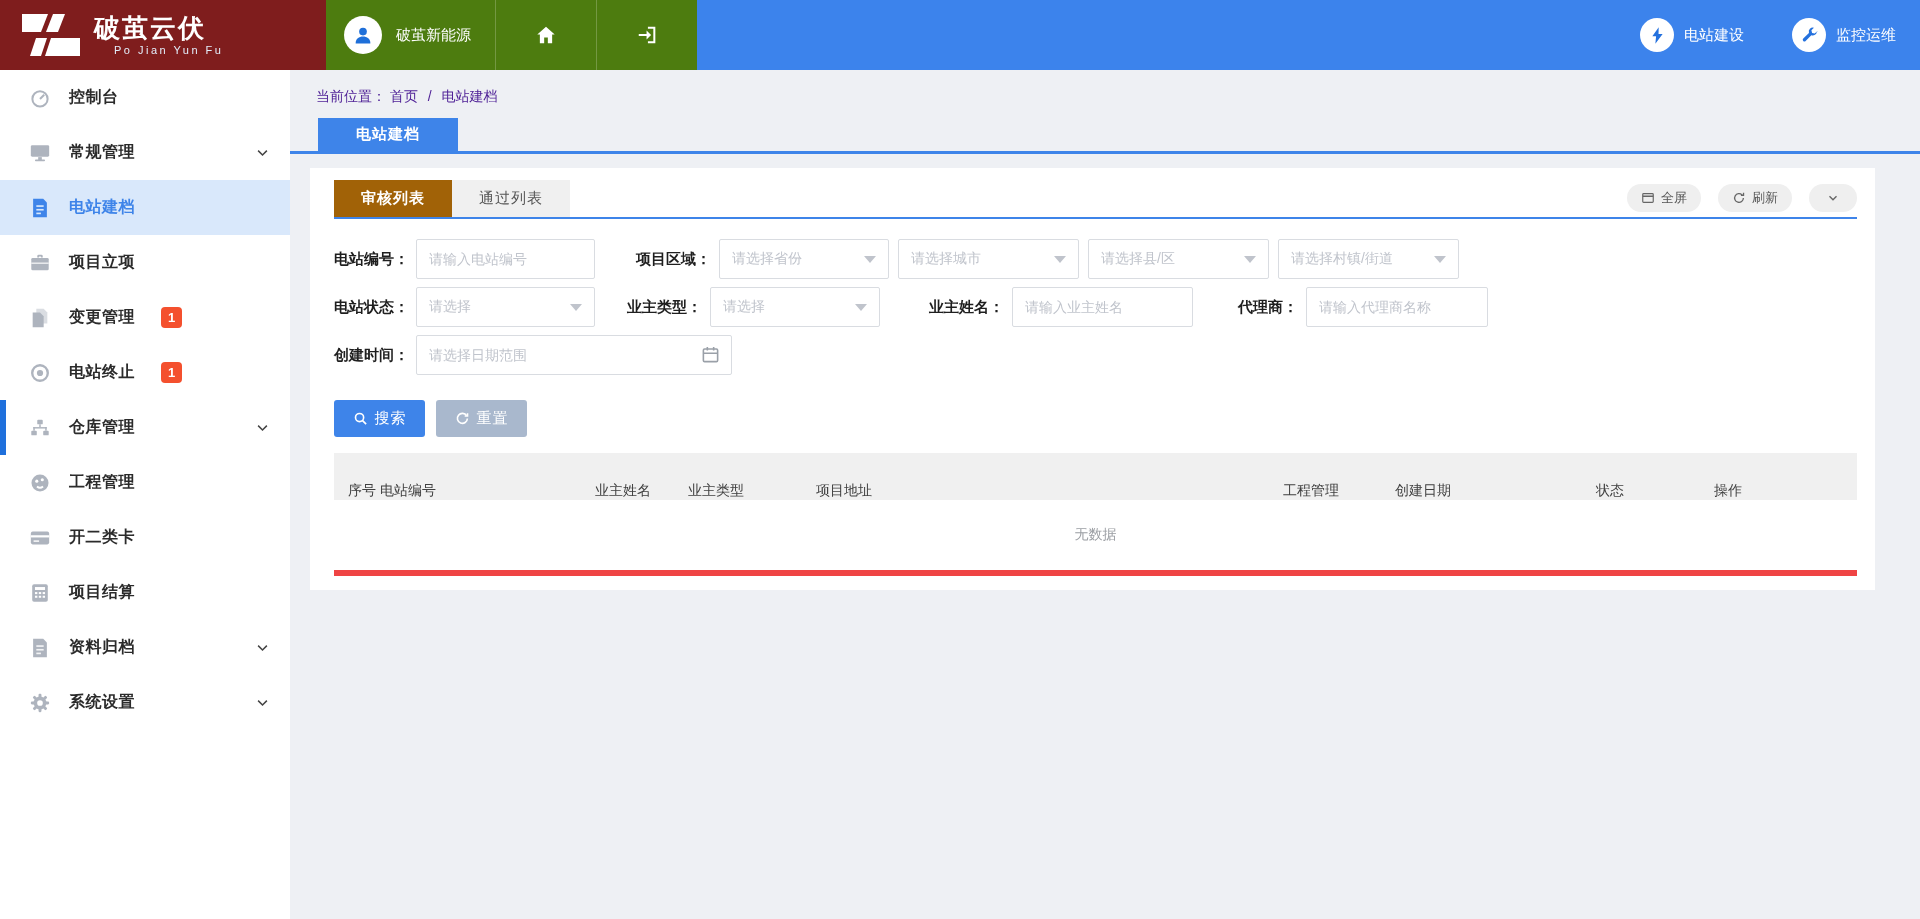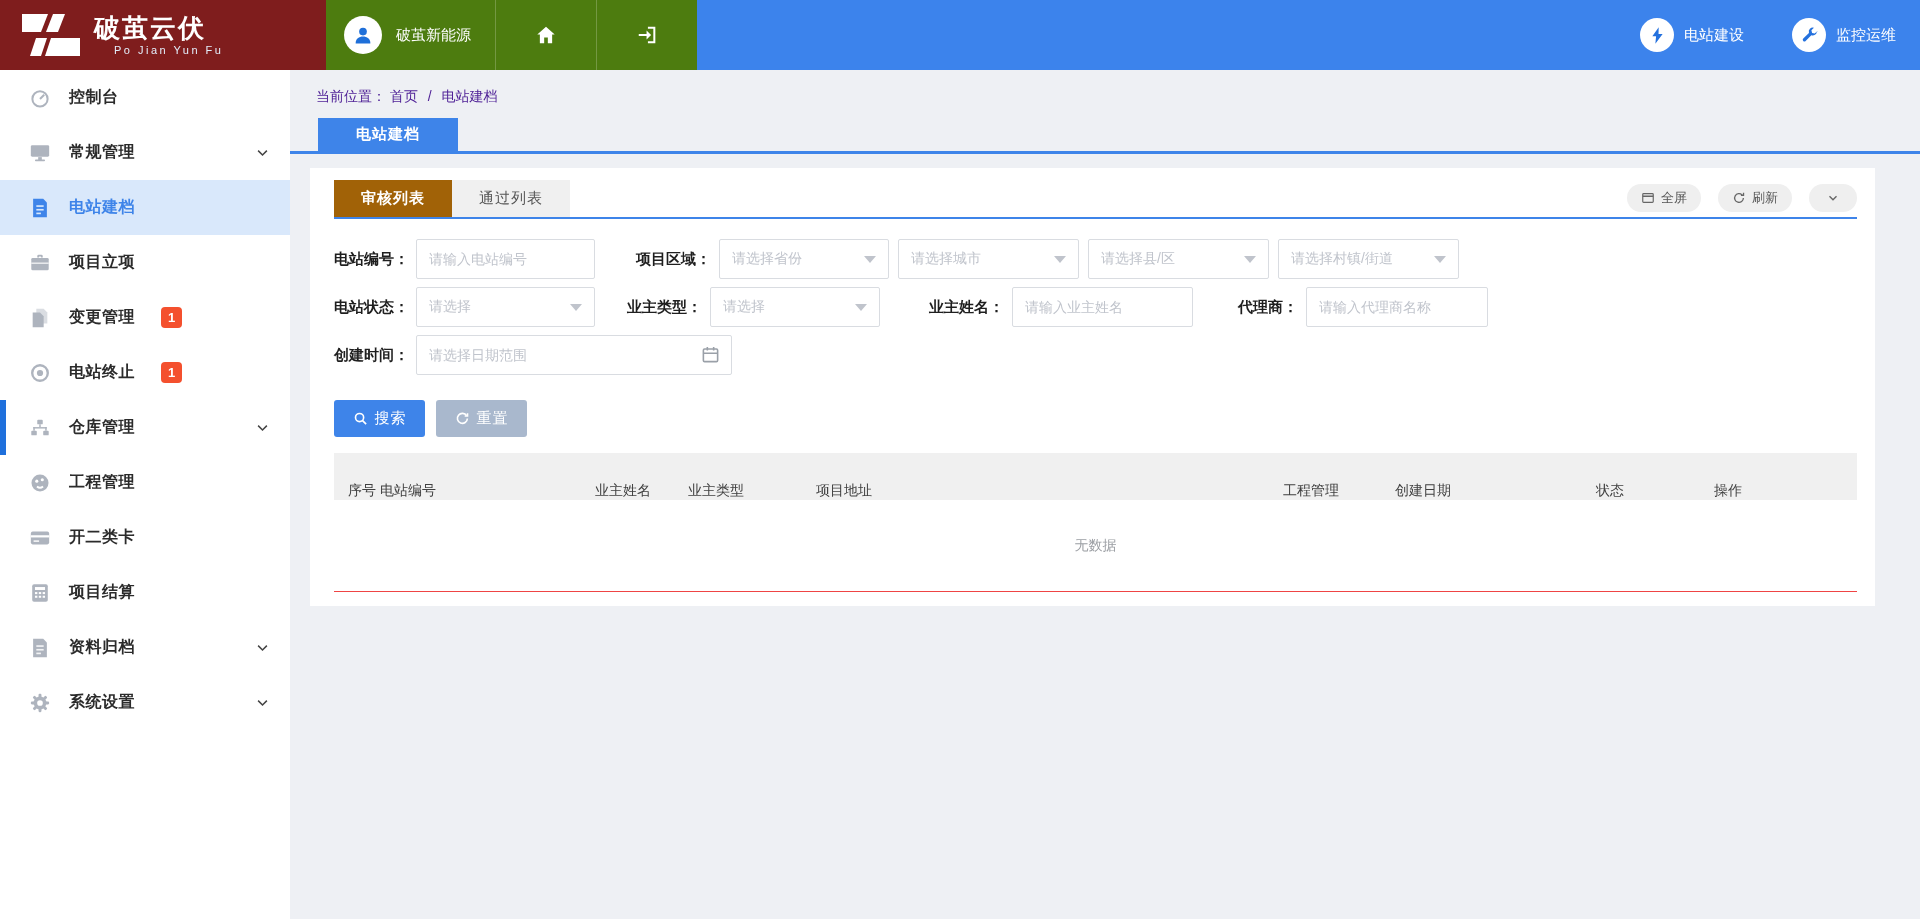--- a/index.html
+++ b/index.html
@@ -102,22 +102,22 @@
   .btn svg { width:15px; height:15px; }
   .btn-search { background:#3E84E9; }
   .btn-reset { background:#A9B8CD; }
 
   
   .thead { margin-top:16px; height:47px; background:#F0F0F0; display:flex; align-items:flex-end;
            font-size:14px; color:#404040; padding-left:14px; }
   .c0 { width:32px; } .c1 { width:215px; } .c2 { width:93px; } .c3 { width:90px; }
   .c4 { width:467px;margin-left:38px; } .c5 { width:112px; } .c6 { width:201px; } .c7 { width:118px; }
   .c8 { flex:1; }
-  .tbody-empty { height:92px; display:flex; align-items:center; justify-content:center;
-                 color:#9B9EA3; font-size:14px; border-bottom:1px solid #ef4444; }
+  .tbody-empty { height:76px; display:flex; align-items:center; justify-content:center;
+                 color:#9B9EA3; font-size:14px; border-bottom:6px solid #ef4444; }
 </style>
 </head>
 <body>
 
 <div class="header">
   <div class="logo-box">
     <svg class="logo-mark" viewBox="0 0 58 42">
       <polygon points="0,0 26,0 19,18 0,18" fill="#fff"></polygon>
       <polygon points="31,0 43,0 36,18 24,18" fill="#fff"></polygon>
       <polygon points="14,24 25,24 19,42 8,42" fill="#fff"></polygon>

